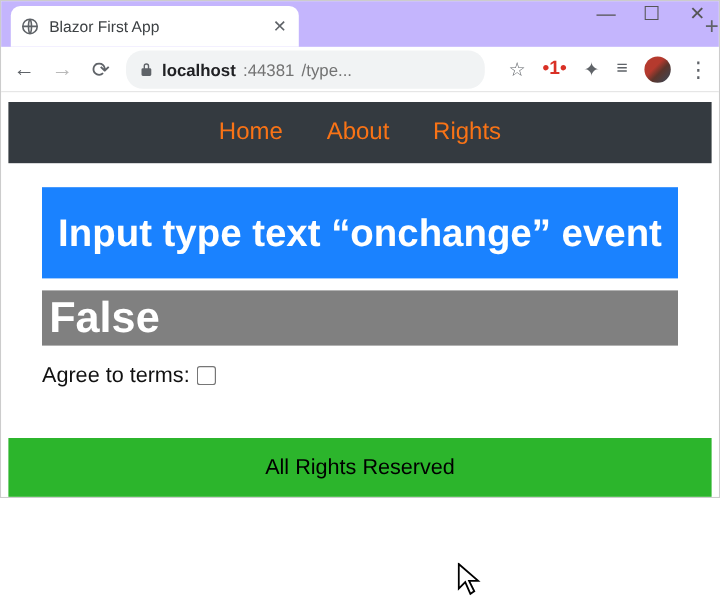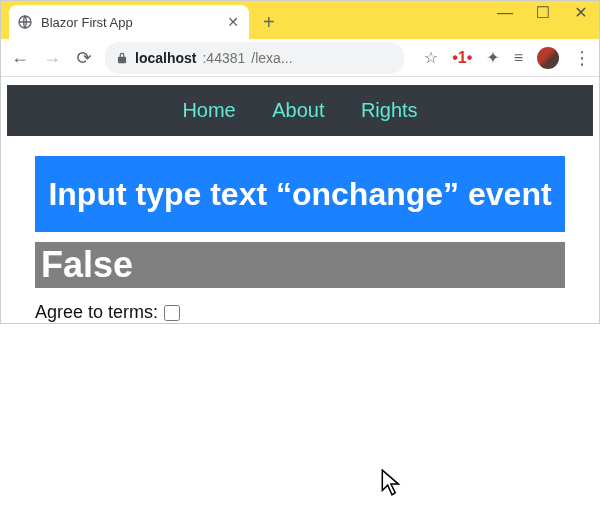--- a/index.html
+++ b/index.html
@@ -1,19 +1,19 @@
 <!DOCTYPE html>
 <html><head>
 <meta charset="utf-8">
 <style>
   * { box-sizing: border-box; margin: 0; padding: 0; }
   body { font-family: "Segoe UI", Arial, sans-serif; background: #fff; width: 600px; height: 505px; overflow: hidden; }
 
   .browser-window { width: 600px; border: 1px solid #ccc; background: #fff; }
-  .titlebar { height: 38px; background: #fde047; display: flex; align-items: flex-end; position: relative; }
+  .titlebar { height: 38px; background: #c4b5fd; display: flex; align-items: flex-end; position: relative; justify-content: space-between; }
   .win-controls { position: absolute; top: 4px; right: 6px; display: flex; gap: 14px; color: #555; font-size: 16px; }
   .win-btn { width: 24px; text-align: center; cursor: default; line-height: 16px; }
 
   .tab { background: #fff; height: 34px; margin-top: 4px; margin-left: 8px; border-radius: 8px 8px 0 0; display: flex; align-items: center; padding: 0 10px 0 8px; min-width: 240px; position: relative; }
   .tab .favicon { width: 16px; height: 16px; margin-right: 8px; color: #5f6368; }
   .tab .favicon svg { width: 16px; height: 16px; }
   .tab-title { font-size: 13px; color: #3c4043; flex: 1; white-space: nowrap; overflow: hidden; text-overflow: ellipsis; }
   .tab-close { font-size: 14px; color: #5f6368; margin-left: 6px; }
   .new-tab { font-size: 20px; color: #5f6368; margin-left: 14px; height: 34px; display: flex; align-items: center; }
 
@@ -28,21 +28,21 @@
   .url-path { color: #737373; }
 
   .tool-icons { display: flex; align-items: center; gap: 14px; margin-left: 10px; color: #5f6368; font-size: 16px; }
   .ext-red { color: #d93025; font-weight: 700; }
   .avatar { width: 22px; height: 22px; border-radius: 50%; background: linear-gradient(135deg,#b53a2e 40%,#5d352b 60%,#3a4a5c); }
   .menu-dots { font-size: 18px; color: #5f6368; letter-spacing: 0; }
 
   .viewport { background: #fff; padding: 8px 6px 0 6px; }
 
   .site-nav { background: #343a40; padding: 14px 0; text-align: center; }
-  .site-nav span { color: #5eead4; font-size: 20px; margin: 0 16px; }
+  .site-nav span { color: #f97316; font-size: 20px; margin: 0 16px; }
 
   .content-wrap { padding: 20px 28px 0 28px; }
   .banner-blue { background: #1a82ff; color: #ffffff; font-size: 32px; font-weight: 700; text-align: center; padding: 18px 12px; line-height: 1.25; }
   .banner-grey { background: #808080; color: #fff; font-size: 36px; font-weight: 700; text-align: left; padding: 2px 6px; margin-top: 10px; }
   .form-row { margin-top: 14px; font-size: 18px; color: #111; display: flex; align-items: center; gap: 6px; }
   .form-row input[type=checkbox] { width: 16px; height: 16px; }
 
   .cursor { position: absolute; left: 380px; top: 392px; pointer-events: none; }
   .cursor svg { width: 22px; height: 28px; }
 
@@ -79,21 +79,21 @@
     <div class="nav-btn disabled">→</div>
     <div class="nav-btn">⟳</div>
     <div class="omnibox">
       <span class="lock-icon">
         <svg viewBox="0 0 24 24" fill="currentColor">
             <path d="M17 10h-1V7a4 4 0 10-8 0v3H7a2 2 0 00-2 2v7a2 2 0 002 2h10a2 2 0 002-2v-7a2 2 0 00-2-2zm-7-3a2 2 0 114 0v3h-4V7z"></path>
           </svg>
       </span>
       <span class="url-host">localhost</span>
         <span class="url-path">:44381</span>
-        <span class="url-path">/lexa...</span>
+        <span class="url-path">/type...</span>
     </div>
     <div class="tool-icons">
       <span>☆</span>
       <span class="ext-red">•1•</span>
       <span>✦</span>
       <span>≡</span>
       <span class="avatar"></span>
       <span class="menu-dots">⋮</span>
     </div>
   </div>
@@ -114,16 +114,19 @@
         <input type="checkbox" style="">
       </div>
     </div>
 
     <div class="cursor">
       <svg viewBox="0 0 20 26">
           <path d="M1 1 L1 20 L6 15 L10 24 L13 22 L9 14 L16 14 Z" fill="#fff" stroke="#000" stroke-width="1.4"></path>
         </svg>
     </div>
 
+    <div class="footer">
+      <span>All Rights Reserved</span>
+    </div>
 
   </div>
 
 </div>
 
 </body></html>

